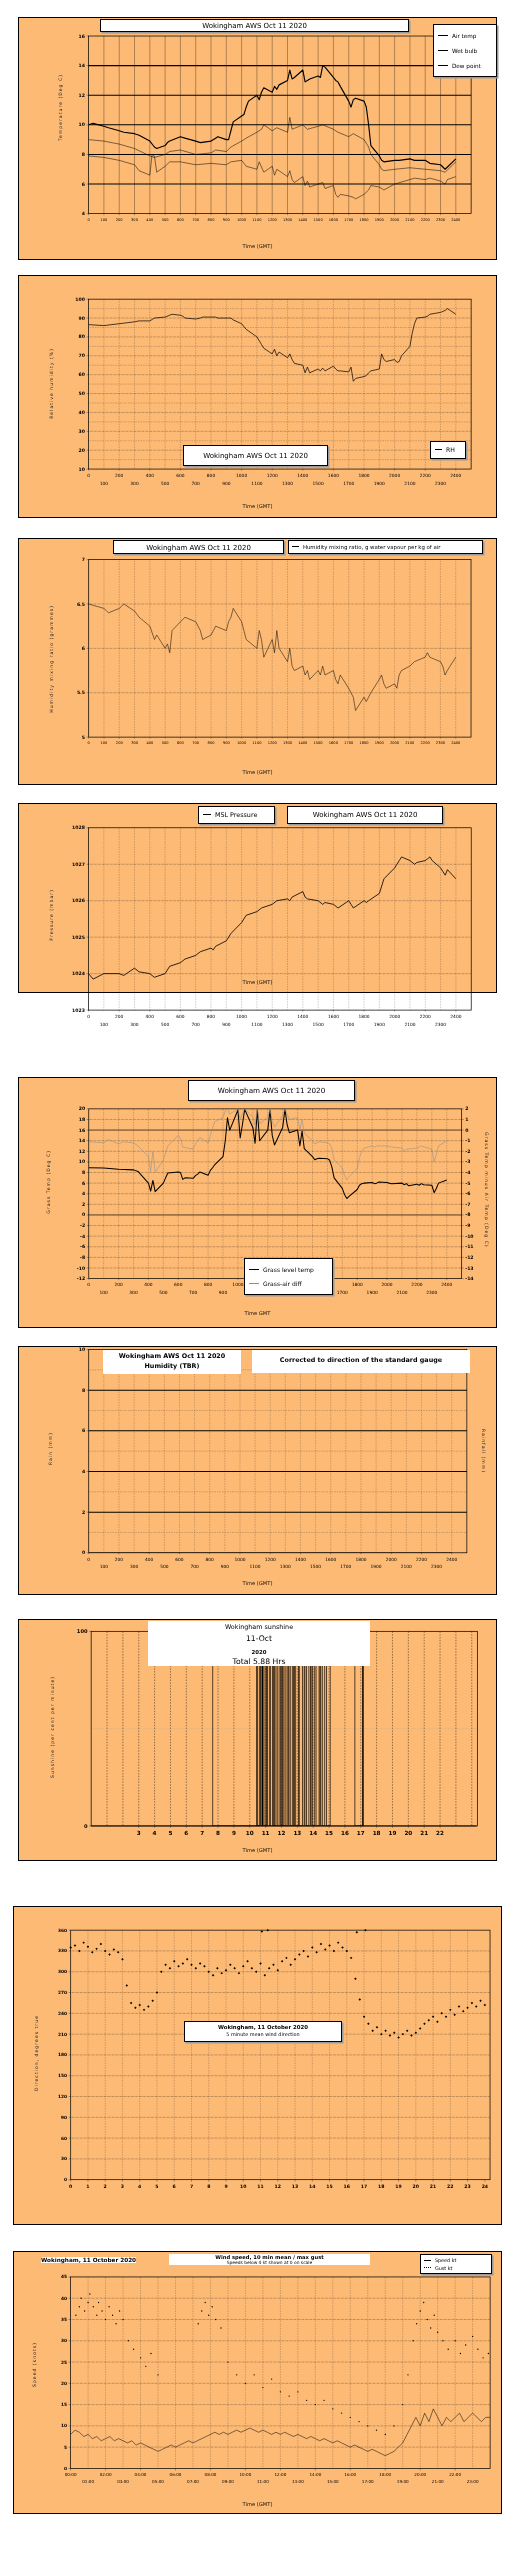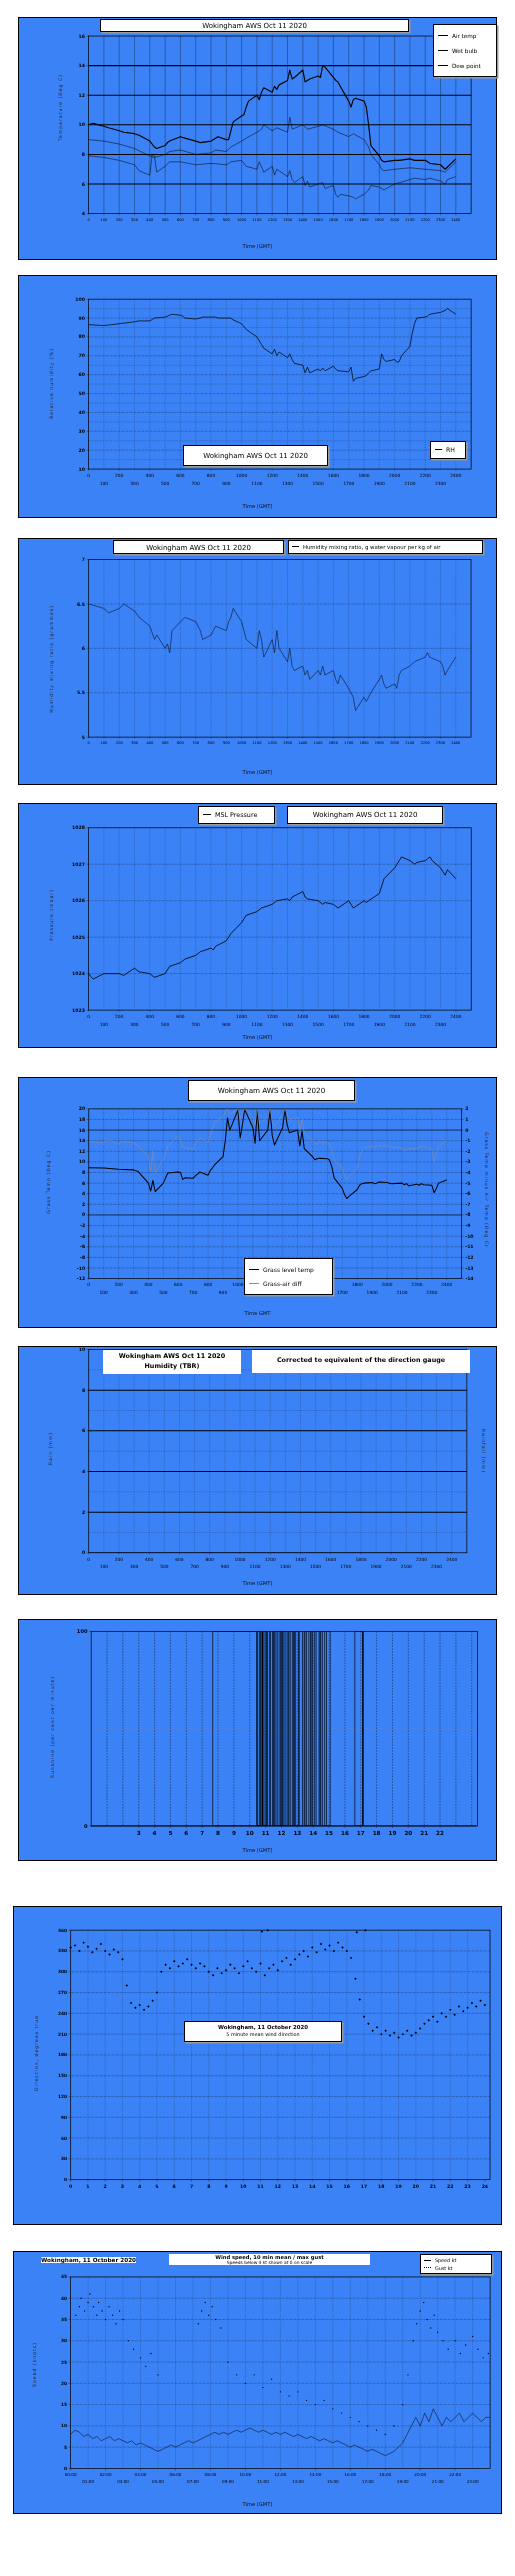--- a/index.html
+++ b/index.html
@@ -1,17 +1,17 @@
 <!DOCTYPE html>
 <html style="font-size:8.2px"><head>
 <meta charset="utf-8">
 <style>
   html,body{margin:0;padding:0;background:#fff;}
   body{width:515px;height:2576px;position:relative;font-family:"DejaVu Sans",sans-serif;color:#000;}
-  .chart{position:absolute;background:#3b82f6;border:0.8px solid #000;box-sizing:border-box;}
+  .chart{position:absolute;background:#fdba74;border:0.8px solid #000;box-sizing:border-box;}
   .chart svg{position:absolute;left:0;top:0;}
   .tbox{position:absolute;background:#fff;border:0.6px solid #000;box-shadow:1.5px 1.5px 0 #9a9a9a;text-align:center;box-sizing:border-box;}
   .lbox{position:absolute;background:#fff;border:0.6px solid #000;box-shadow:1.5px 1.5px 0 #9a9a9a;box-sizing:border-box;padding:3.1px 4.1px;display:flex;flex-direction:column;justify-content:space-around;}
   .li{display:flex;align-items:center;gap:3.6px;white-space:nowrap;}
   .samp{display:inline-block;width:10.3px;border-top:0.5px solid #000;flex:none;}
   .vlab{position:absolute;writing-mode:vertical-rl;transform:rotate(180deg);font-size:4.6px;letter-spacing:1px;color:#222;}
   .vlabr{position:absolute;writing-mode:vertical-rl;font-size:4.6px;letter-spacing:1px;color:#222;}
   .xlab{position:absolute;left:0;right:0;text-align:center;font-size:5.2px;color:#111;}
   .plaintitle{position:absolute;text-align:center;background:#fff;}
   
@@ -26,21 +26,21 @@
   #c2 .lbox{left:411px;top:165px;width:36px;height:17.5px;font-size:6.2px;}
   #c2 .vlab{left:30px;top:72px;}
   #c2 .xlab{bottom:8.2px;}
   
   #c3{left:18px;top:538px;width:479px;height:247px;}
   #c3 .tbox{left:94px;top:0.5px;width:171px;height:14px;font-size:7px;line-height:14px;}
   #c3 .lbox{left:269px;top:0.5px;width:195px;height:14px;font-size:5.4px;padding:0 3.1px;justify-content:center;}
   #c3 .vlab{left:30px;top:66px;}
   #c3 .xlab{bottom:9.3px;}
   
-  #c4{left:18px;top:803px;width:479px;height:245px;}
+  #c4{left:18px;top:803px;width:479px;height:190px;}
   #c4 .lbox{left:179px;top:2.1px;width:77px;height:17.5px;font-size:6.4px;}
   #c4 .tbox{left:268px;top:2.1px;width:156px;height:17.5px;font-size:7px;line-height:17.5px;}
   #c4 .vlab{left:30px;top:85px;}
   #c4 .xlab{bottom:7.2px;}
   
   #c5{left:18px;top:1077px;width:479px;height:251px;}
   #c5 .tbox{left:169px;top:2.1px;width:167px;height:20.6px;font-size:7.2px;line-height:20.6px;}
   #c5 .lbox{left:225px;top:180px;width:89px;height:37px;font-size:6px;background:#fff;z-index:3;}
   #c5 .vlab{left:27px;top:72px;}
   #c5 .vlabr{left:465px;top:54px;}
@@ -793,21 +793,21 @@
       <line x1="131" y1="84" x2="135" y2="84" style="stroke:#000;stroke-width:0.6;"></line>
       <text x="128" y="87" text-anchor="end" style="font-size:9px;font-family:&quot;DejaVu Sans&quot;,sans-serif;font-weight:bold;">8</text>
       <line x1="131" y1="5" x2="135" y2="5" style="stroke:#000;stroke-width:0.6;"></line>
       <text x="128" y="8" text-anchor="end" style="font-size:9px;font-family:&quot;DejaVu Sans&quot;,sans-serif;font-weight:bold;">10</text>
       <polyline points="135.0,400.0 840.6,400.0" fill="none" clip-path="url(#cp5)" style="stroke:#000000;stroke-width:1.5;stroke-linejoin:round;"></polyline>
     </svg>
   <div class="t6a">
     <span>Wokingham AWS Oct 11 2020</span><br>
     <span>Humidity (TBR)</span>
   </div>
-  <div class="t6b">Corrected to equivalent of the direction gauge</div>
+  <div class="t6b">Corrected to direction of the standard gauge</div>
   <div class="vlab">Rain (mm)</div>
   <div class="vlabr">Rainfall (mm)</div>
   <div class="xlab">Time (GMT)</div>
 </div>
 
 <div class="chart" id="c7">
   <svg id="s7" width="479" height="242" viewBox="0 0 930 470">
       <defs>
         <clipPath id="cp6">
           <rect x="140" y="22" width="750" height="378"></rect>
@@ -906,20 +906,26 @@
       <rect x="557.9671457905545" y="22" width="4.928131416837687" height="378" fill="none" clip-path="url(#cp6)" style="stroke:#000;stroke-width:1.3;"></rect>
       <rect x="565.6673511293634" y="22" width="1.5400410677618765" height="378" fill="none" clip-path="url(#cp6)" style="stroke:#000;stroke-width:1.3;"></rect>
       <rect x="570.2874743326488" y="22" width="4.00410677618072" height="378" fill="none" clip-path="url(#cp6)" style="stroke:#000;stroke-width:1.3;"></rect>
       <rect x="576.7556468172484" y="22" width="5.8521560574949945" height="378" fill="none" clip-path="url(#cp6)" style="stroke:#000;stroke-width:1.3;"></rect>
       <rect x="584.4558521560575" y="22" width="1.5400410677617629" height="378" fill="none" clip-path="url(#cp6)" style="stroke:#000;stroke-width:1.3;"></rect>
       <rect x="588.7679671457905" y="22" width="4.9281314168378" height="378" fill="none" clip-path="url(#cp6)" style="stroke:#000;stroke-width:1.3;"></rect>
       <rect x="596.7761806981518" y="22" width="7.392197125256757" height="378" fill="none" clip-path="url(#cp6)" style="stroke:#000;stroke-width:1.3;"></rect>
       <rect x="652.217659137577" y="22" width="14.476386036961003" height="378" fill="none" clip-path="url(#cp6)" style="stroke:#000;stroke-width:1.3;"></rect>
       <rect x="667.618069815195" y="22" width="1.2320328542095922" height="378" fill="none" clip-path="url(#cp6)" style="stroke:#000;stroke-width:1.3;"></rect>
     </svg>
+  <div class="plaintitle">
+    <span class="s-t1">Wokingham sunshine</span>
+    <span class="s-t2">11-Oct</span>
+    <span class="s-t3">2020</span>
+    <span class="s-t4">Total 5.88 Hrs</span>
+  </div>
   <div class="vlab">Sunshine (per cent per minute)</div>
   <div class="xlab">Time (GMT)</div>
 </div>
 
 <div class="chart" id="c8">
   <svg id="s8" width="489" height="319" viewBox="0 0 950 620">
       <defs>
         <clipPath id="cp7">
           <rect x="110" y="45" width="815" height="485"></rect>
         </clipPath>

